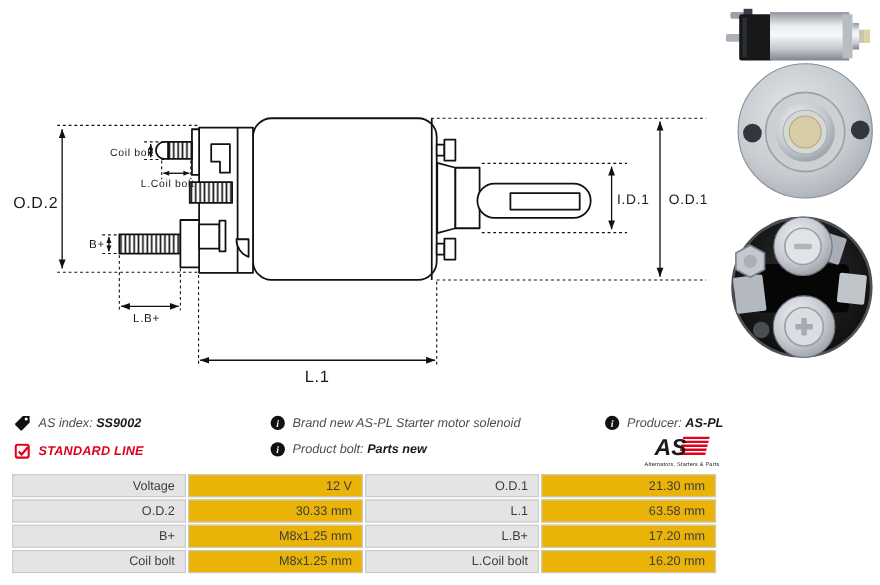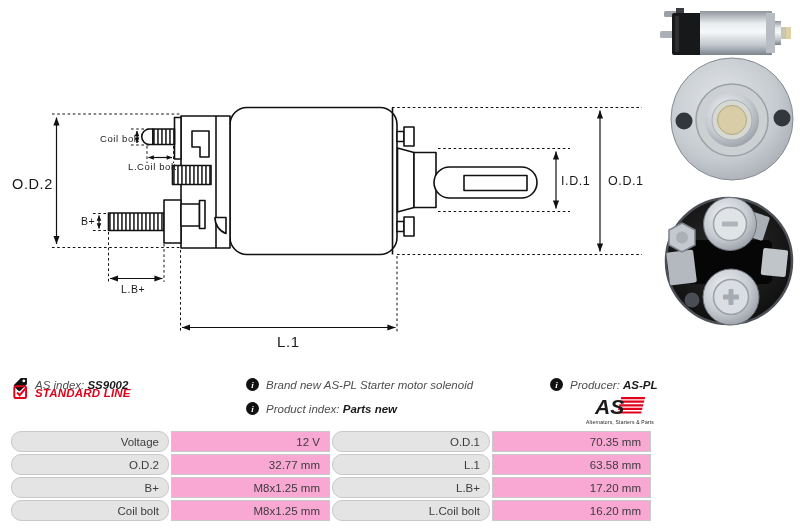--- a/index.html
+++ b/index.html
@@ -25,22 +25,22 @@
   .iicon{display:inline-flex;align-items:center;justify-content:center;width:13px;height:13px;
          border-radius:50%;background:#111;color:#fff;font-size:9px;font-weight:bold;
          font-family:"Liberation Serif",serif;flex:0 0 auto;}
   .red{color:#e2001a !important;font-weight:bold;letter-spacing:.2px;}
   .logo{position:absolute;}
 
   
   .spec{position:absolute;left:9px;top:429px;border-collapse:separate;border-spacing:2px;}
   .spec td{height:19px;border:1px solid #c9c9c9;font-size:11.5px;color:#3c3c3c;
            text-align:right;padding:0 9px 0 4px;vertical-align:middle;}
-  .spec td.l{background:#e4e4e4;width:143px;border-radius:10px;}
-  .spec td.v{background:#f9a8d4;width:144px;}
+  .spec td.l{background:#e4e4e4;width:143px;}
+  .spec td.v{background:#eab308;width:144px;}
 </style>
 </head>
 <body>
 
 <div class="page">
 
   <svg class="diagram" width="648" height="368" viewBox="0 0 648 368">
     <defs>
       <marker id="arr" markerWidth="10" markerHeight="8" refX="8.4" refY="3.5" orient="auto-start-reverse" markerUnits="userSpaceOnUse">
         <path d="M0.3,0.4 L8.6,3.5 L0.3,6.6 Z" fill="#111"></path>
@@ -197,36 +197,36 @@
   </svg>
 
   <div class="inf" style="left:13px;top:377px;">
     <svg width="15" height="15" viewBox="0 0 14 14">
       <path d="M12.8,1 H7.3 L1.1,7.2 a1.3,1.3 0 0 0 0,1.8 l3.9,3.9 a1.3,1.3 0 0 0 1.8,0 L13,6.7 V1.2 Z" fill="#111"></path>
       <circle cx="10.1" cy="3.7" r="1.3" fill="#fff"></circle>
     </svg>
     <span><span>AS index:</span>&nbsp;<b>SS9002</b></span>
   </div>
 
-  <div class="inf" style="left:13px;top:385px;">
+  <div class="inf" style="left:13px;top:403px;">
     <svg width="15" height="15" viewBox="0 0 14 14">
       <rect x="1.2" y="1.2" width="11" height="11" rx="1.8" fill="none" stroke="#e2001a" stroke-width="1.8"></rect>
       <path d="M3.8,7 l2.4,2.5 L11.5,3.4" fill="none" stroke="#e2001a" stroke-width="1.9"></path>
     </svg>
     <span class="red">STANDARD LINE</span>
   </div>
 
   <div class="inf" style="left:246px;top:377px;">
     <span class="iicon">i</span>
     <span>Brand new AS-PL Starter motor solenoid</span>
   </div>
 
   <div class="inf" style="left:246px;top:401px;">
     <span class="iicon">i</span>
-    <span><span>Product index:</span>&nbsp;<b>Parts new</b></span>
+    <span><span>Product bolt:</span>&nbsp;<b>Parts new</b></span>
   </div>
 
   <div class="inf" style="left:550px;top:377px;">
     <span class="iicon">i</span>
     <span><span>Producer:</span>&nbsp;<b>AS-PL</b></span>
   </div>
 
   <svg class="logo" style="left:582px;top:394px;" width="76" height="32" viewBox="0 0 76 32">
     <g transform="skewX(-14)">
       <rect x="40" y="3" width="24" height="2.2" fill="#e2001a"></rect>
@@ -238,25 +238,25 @@
     <text x="13" y="20" font-size="21" font-weight="bold" font-style="italic" fill="#e2001a">AS</text>
     <text x="38" y="29.5" font-size="5" fill="#e2001a" text-anchor="middle" letter-spacing="0.2">Alternators, Starters &amp; Parts</text>
   </svg>
 
   <table class="spec">
     <tbody>
       <tr>
         <td class="l">Voltage</td>
         <td class="v">12 V</td>
         <td class="l">O.D.1</td>
-        <td class="v">70.35 mm</td>
+        <td class="v">21.30 mm</td>
       </tr>
       <tr>
         <td class="l">O.D.2</td>
-        <td class="v">32.77 mm</td>
+        <td class="v">30.33 mm</td>
         <td class="l">L.1</td>
         <td class="v">63.58 mm</td>
       </tr>
       <tr>
         <td class="l">B+</td>
         <td class="v">M8x1.25 mm</td>
         <td class="l">L.B+</td>
         <td class="v">17.20 mm</td>
       </tr>
       <tr>

